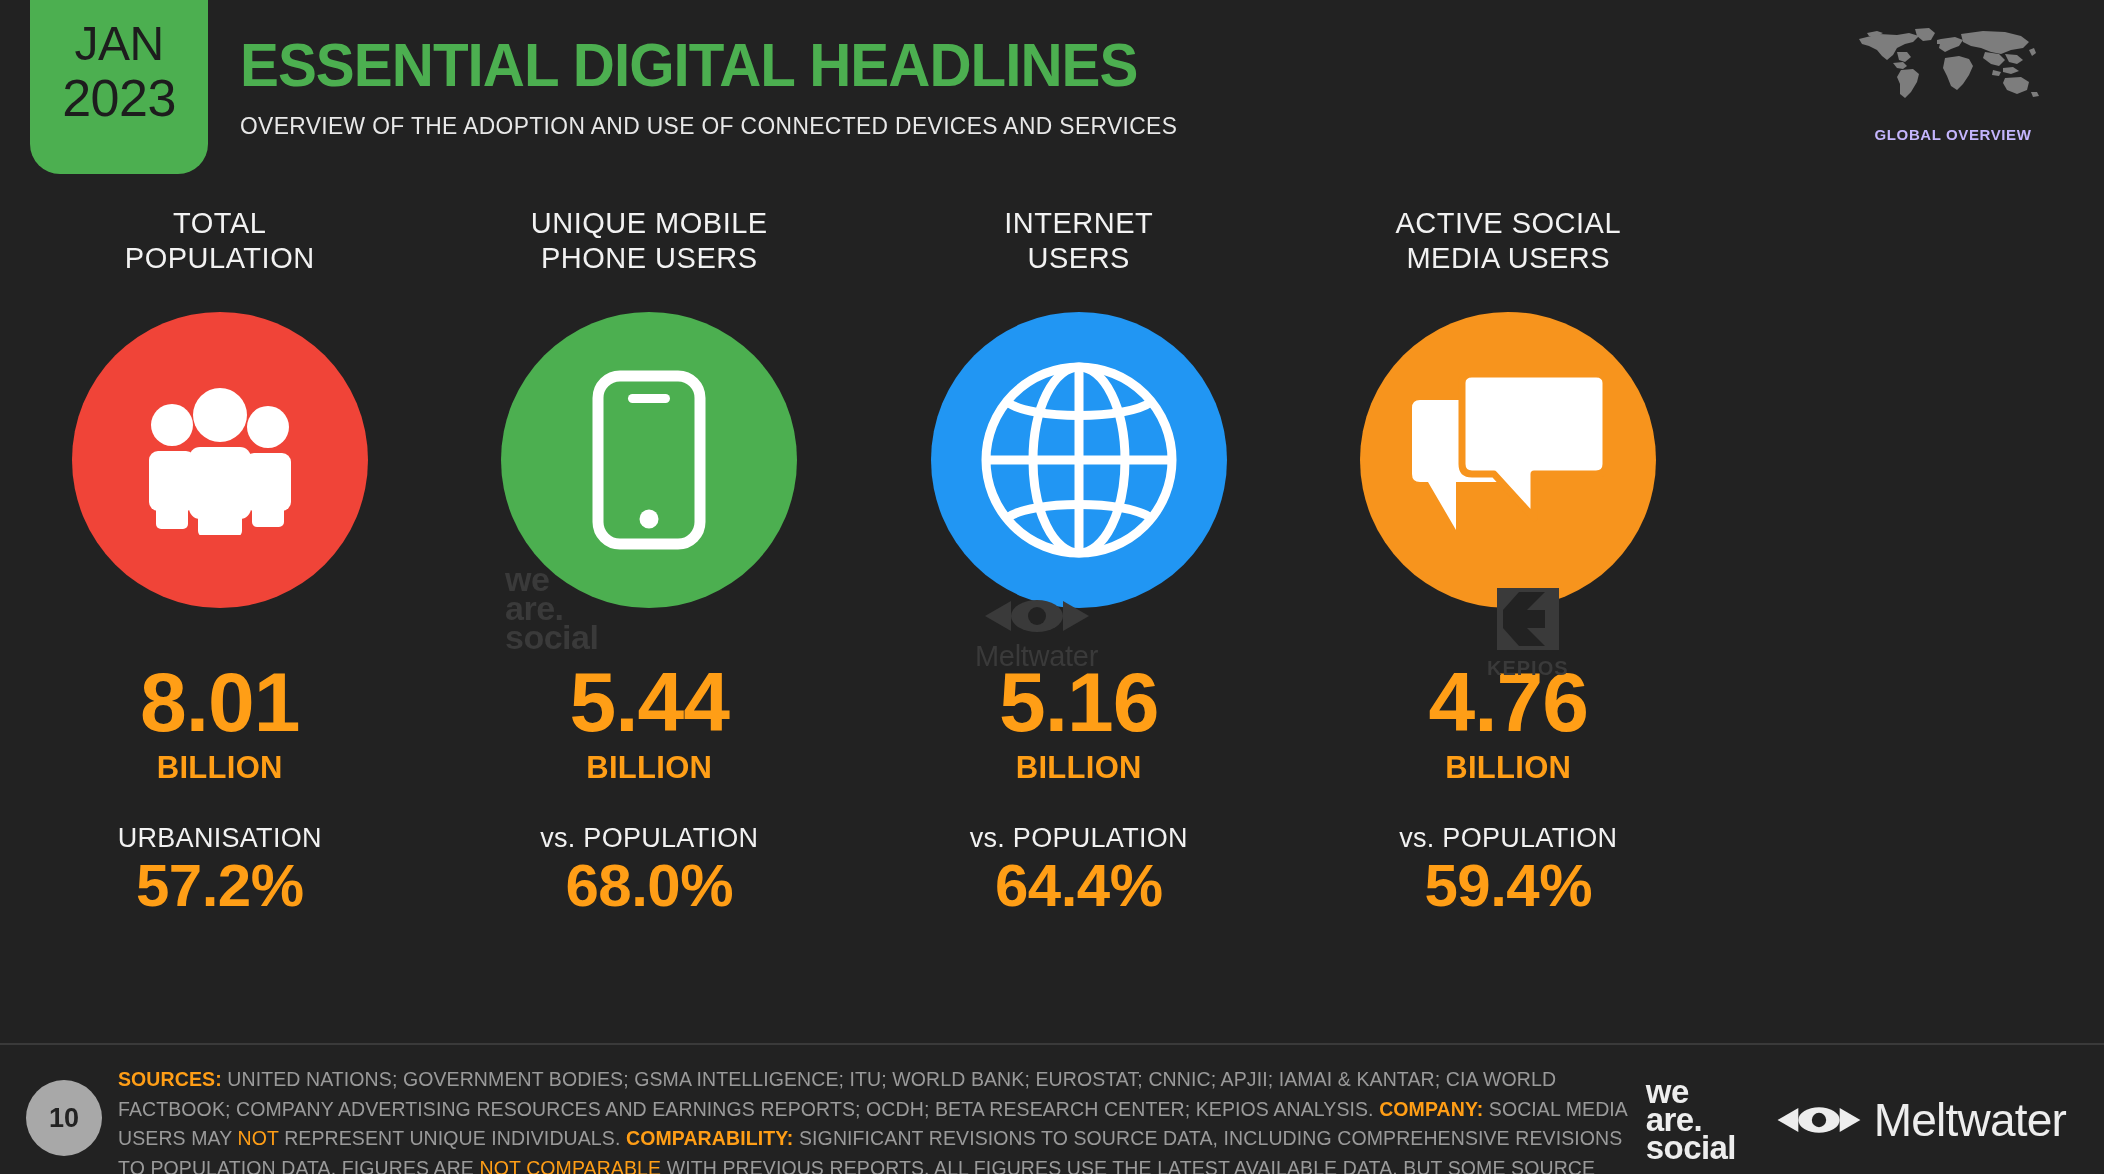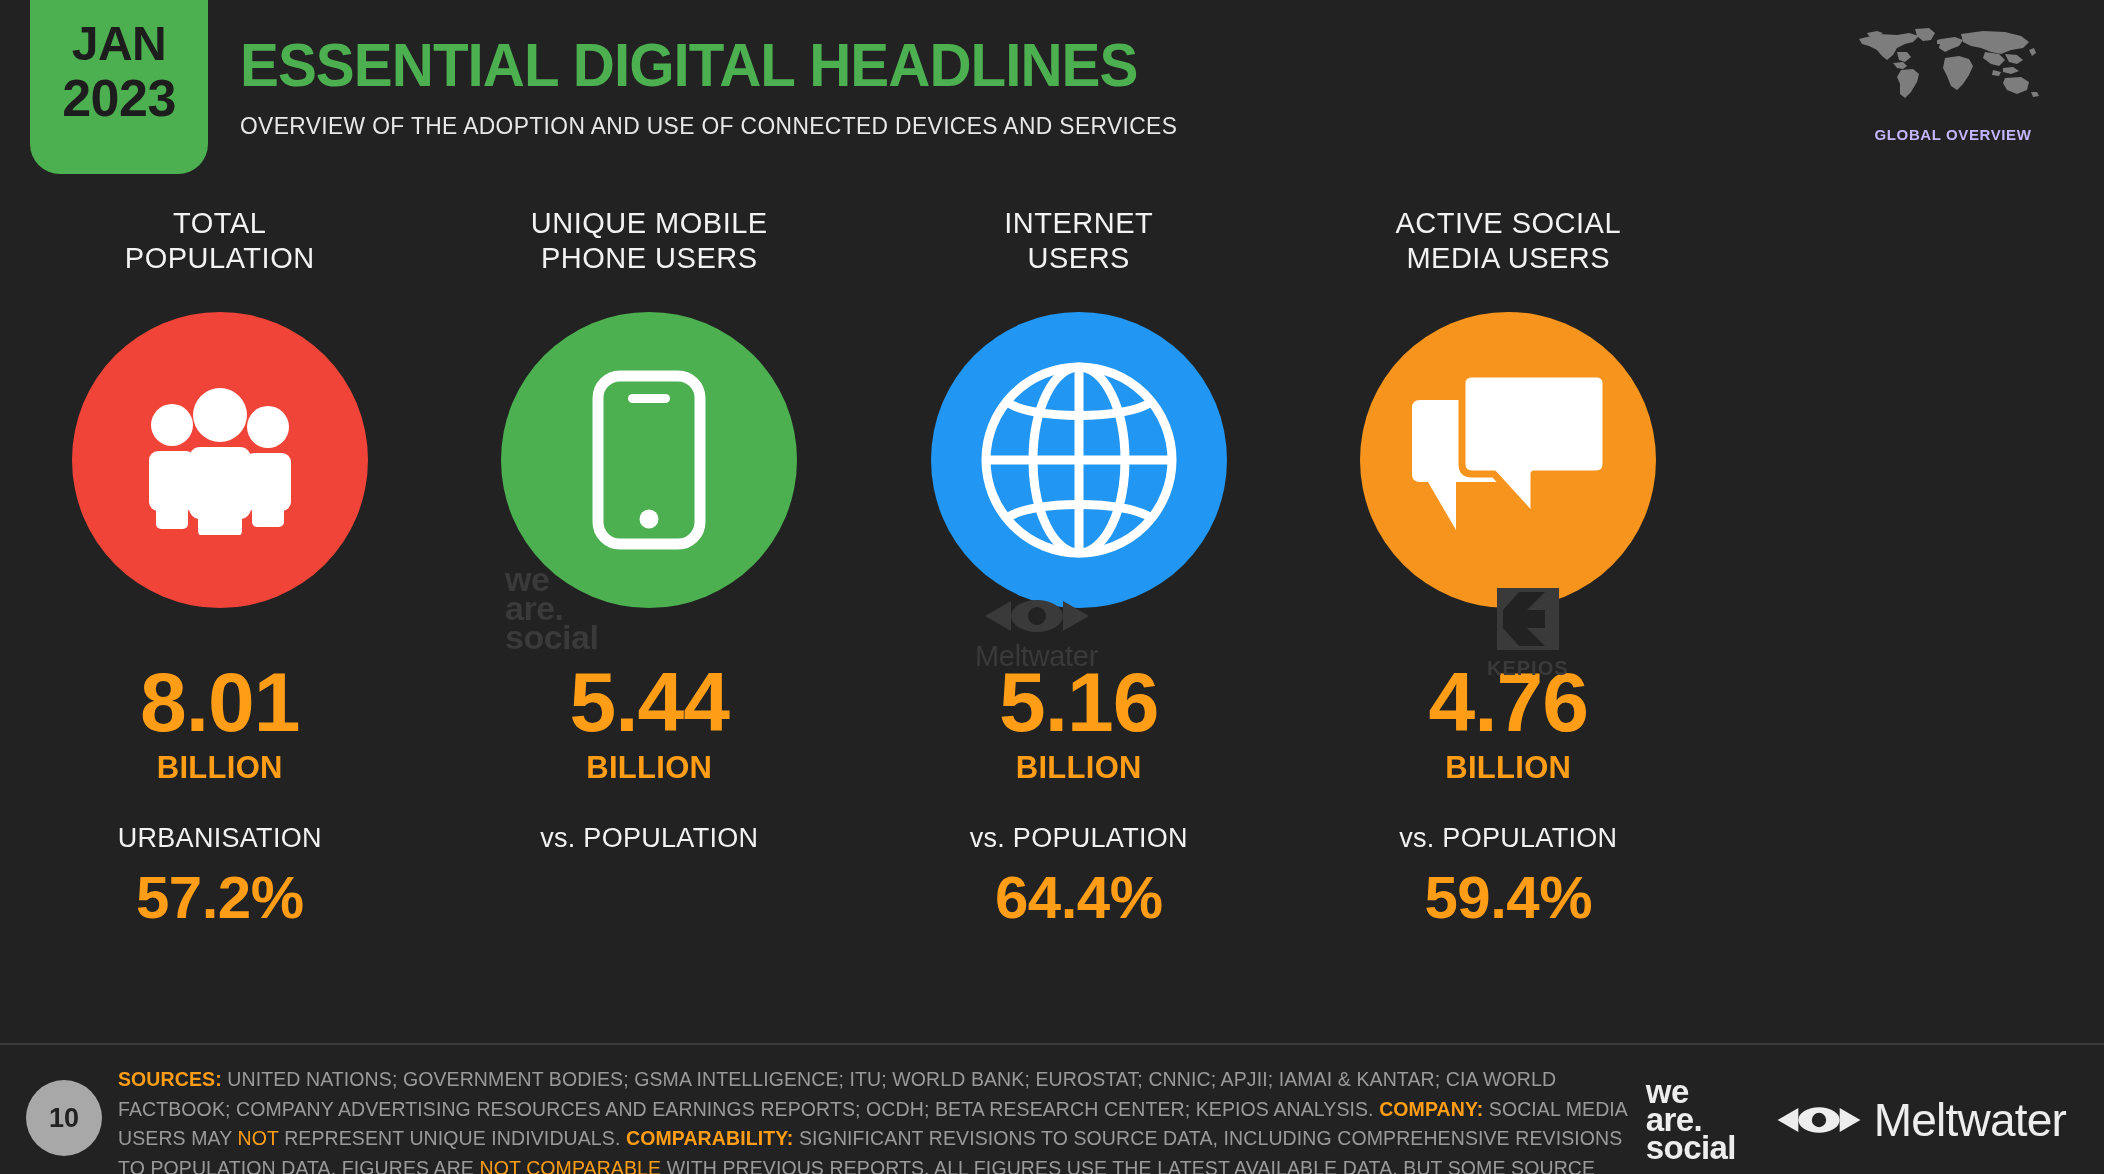--- a/index.html
+++ b/index.html
@@ -31,21 +31,21 @@
     left: 30px; top: -26px;
     width: 178px; height: 200px;
     background: #4CAF50;
     border-radius: 0 0 30px 30px;
   }
   #date-tab .dt-line {
     position: absolute;
     left: 0; width: 178px;
     text-align: center;
     color: #1d1d1d;
-    font-weight: bold;
+    font-weight: normal;
     font-stretch: condensed;
     letter-spacing: -0.5px;
   }
   #date-tab .dt-month { top: 42px; font-size: 48px; }
   #date-tab .dt-year  { top: 94px; font-size: 52px; }
 
   #title-block {
     position: absolute;
     left: 240px; top: 34px;
   }
@@ -136,21 +136,21 @@
     letter-spacing: 0.3px;
   }
   .sub-label {
     margin-top: 42px;
     color: #f2f2f2;
     font-size: 27px;
     line-height: 1;
     letter-spacing: 0.3px;
   }
   .sub-value {
-    margin-top: 16px;
+    margin-top: 4px;
     color: #FF9E16;
     font-size: 60px;
     font-weight: bold;
     line-height: 1;
     letter-spacing: -0.5px;
   }
 
   
   .watermark {
     position: absolute;
@@ -333,20 +333,21 @@
       <div class="circle" style="background:#4CAF50;">
         <svg width="120" height="186" viewBox="0 0 120 186">
           <rect x="9" y="9" width="102" height="168" rx="22" ry="22" fill="none" stroke="#ffffff" stroke-width="11"></rect>
           <rect x="39" y="27" width="42" height="9" rx="4.5" fill="#ffffff"></rect>
           <circle cx="60" cy="152" r="9.5" fill="#ffffff"></circle>
         </svg>
       </div>
       <div class="big-number">5.44</div>
       <div class="unit">BILLION</div>
       <div class="sub-label">vs. POPULATION</div>
+      <div class="sub-value">68.0%</div>
     </div>
 
     <div class="col">
       <div class="col-title">INTERNET
 USERS</div>
       <div class="circle" style="background:#2196F3;">
         <svg width="204" height="204" viewBox="0 0 204 204">
           <g fill="none" stroke="#ffffff" stroke-width="9">
             <circle cx="102" cy="102" r="93"></circle>
             <line x1="102" y1="9" x2="102" y2="195"></line>

